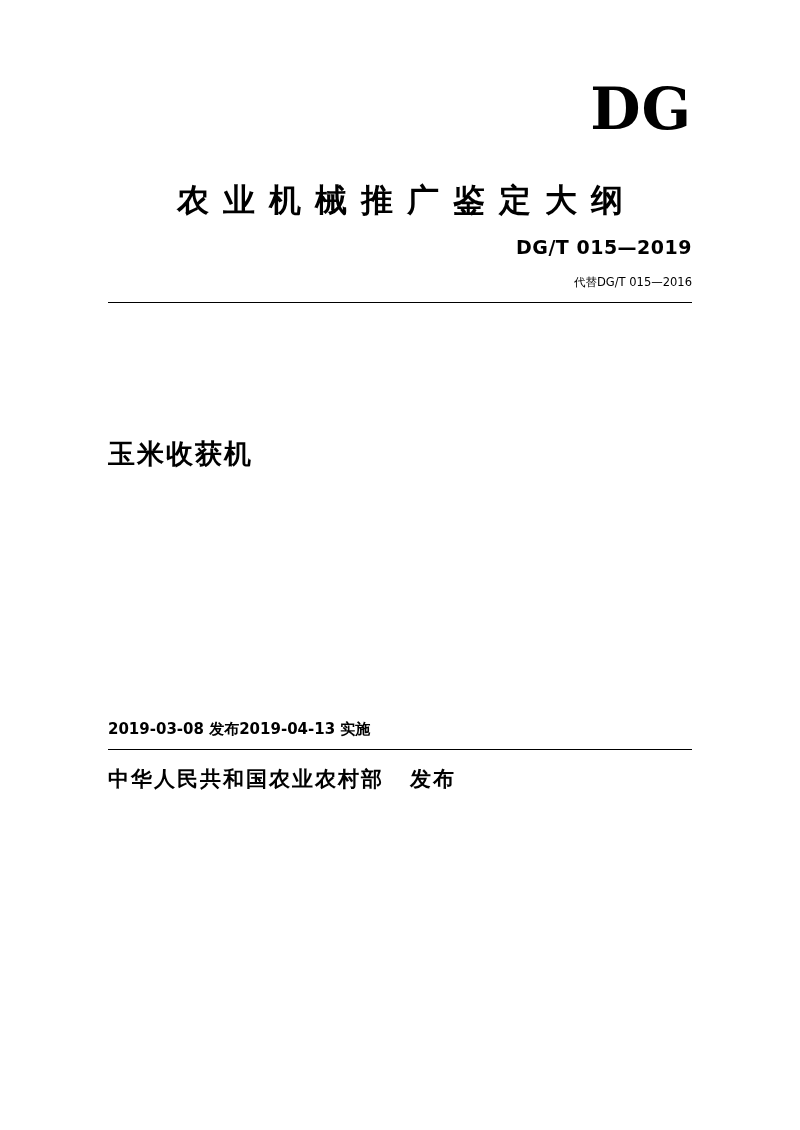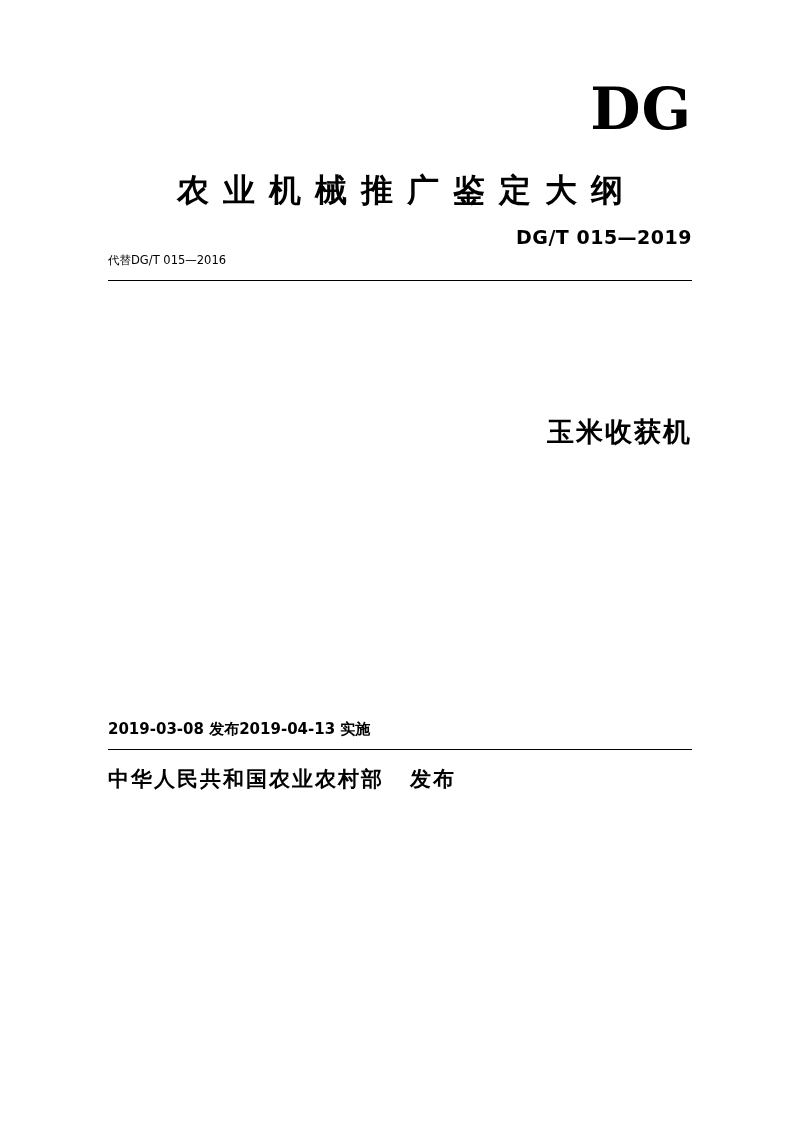--- a/index.html
+++ b/index.html
@@ -34,58 +34,59 @@
   .logo {
     font-family: "DejaVu Serif", "Liberation Serif", serif;
     font-weight: 700;
     font-size: 58px;
     letter-spacing: 1px;
     line-height: 62px;
     display: inline-block;
   }
 
   .main-title {
-    margin-top: 28px;
+    margin-top: 38px;
     text-align: center;
     font-family: "DejaVu Sans", "Liberation Sans", sans-serif;
     font-weight: 700;
     font-size: 32px;
     letter-spacing: 14px;
     text-indent: 14px;
     line-height: 44px;
     white-space: nowrap;
   }
 
   .std-no {
     margin-top: 14px;
     text-align: right;
     font-family: "DejaVu Sans", "Liberation Sans", sans-serif;
     font-weight: 700;
     font-size: 19px;
     line-height: 22px;
     letter-spacing: 0.5px;
   }
   .std-replaces {
-    margin-top: 4px;
+    margin-top: 16px;
+    text-align: right;
     font-family: "DejaVu Sans", "Liberation Sans", sans-serif;
     font-size: 11.5px;
     line-height: 16px;
   }
 
   .rule-top {
     margin-top: 12px;
     border: 0;
     border-top: 1.6px solid #000;
     height: 0;
   }
 
   
   .doc-title {
     margin-top: 132px;
-    text-align: right;
+    text-align: left;
     font-family: "DejaVu Sans", "Liberation Sans", sans-serif;
     font-weight: 700;
     font-size: 27px;
     letter-spacing: 2px;
     line-height: 38px;
   }
 
   
   .footer {
     position: absolute;

